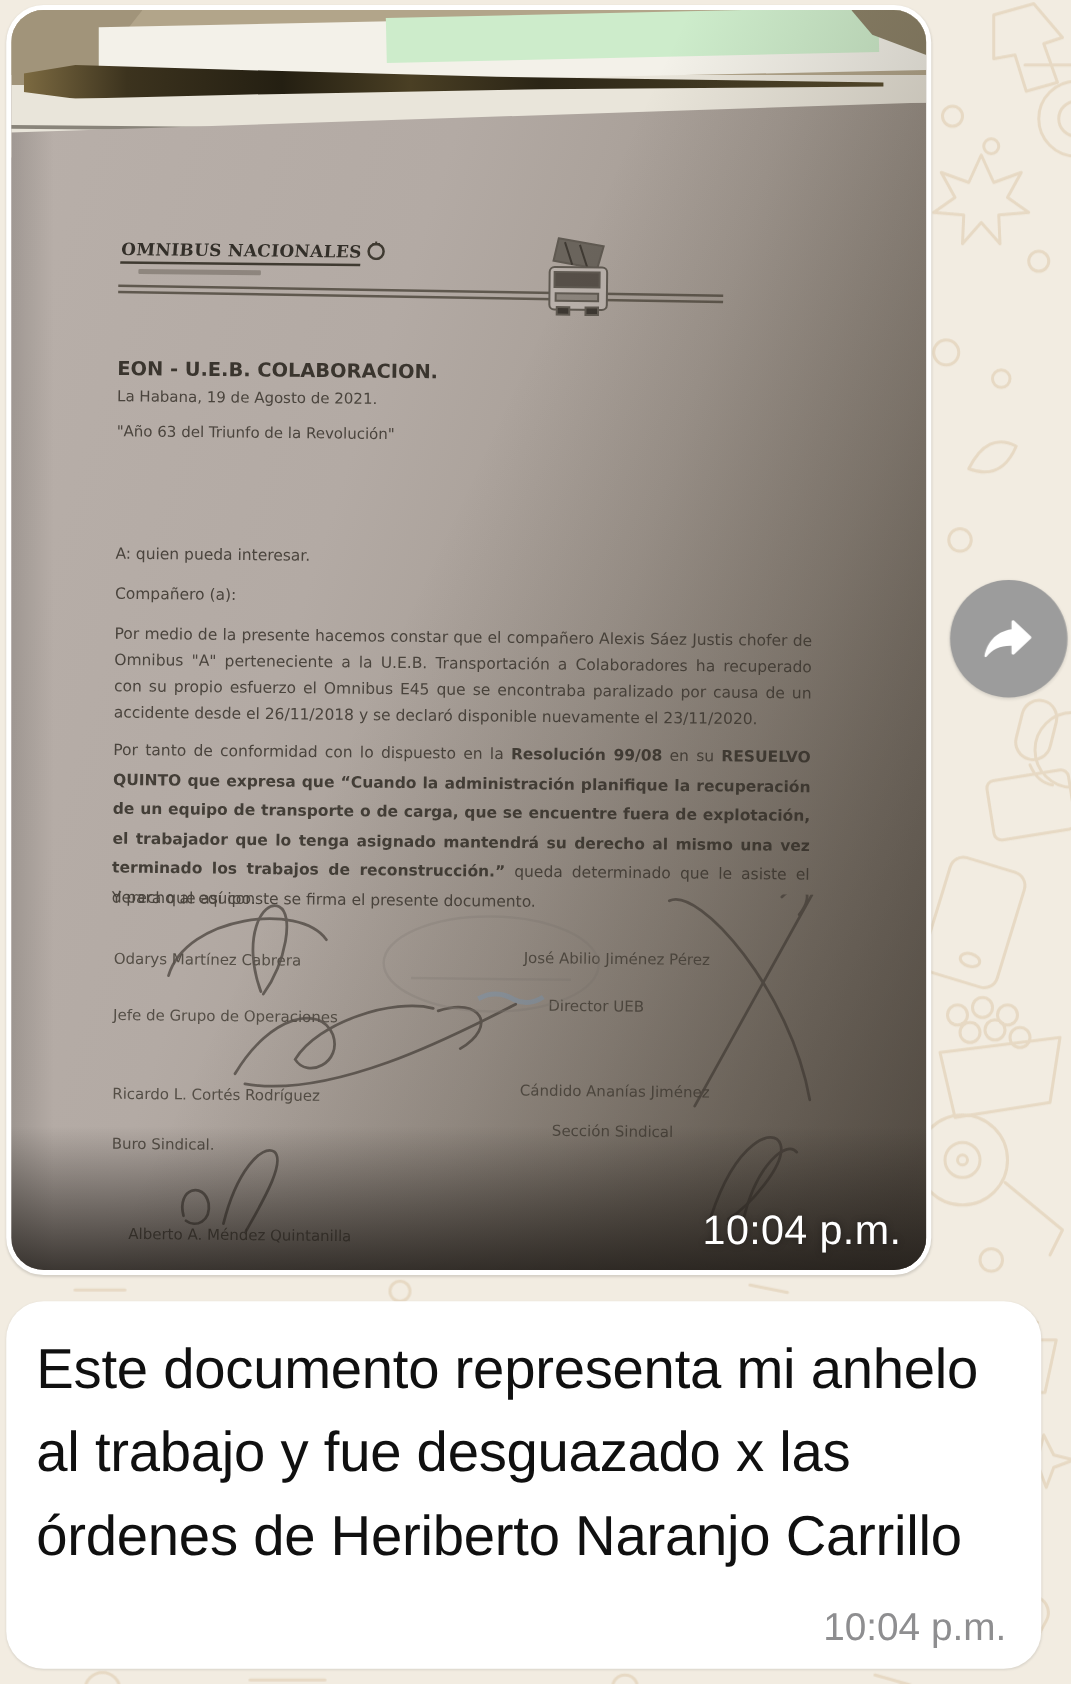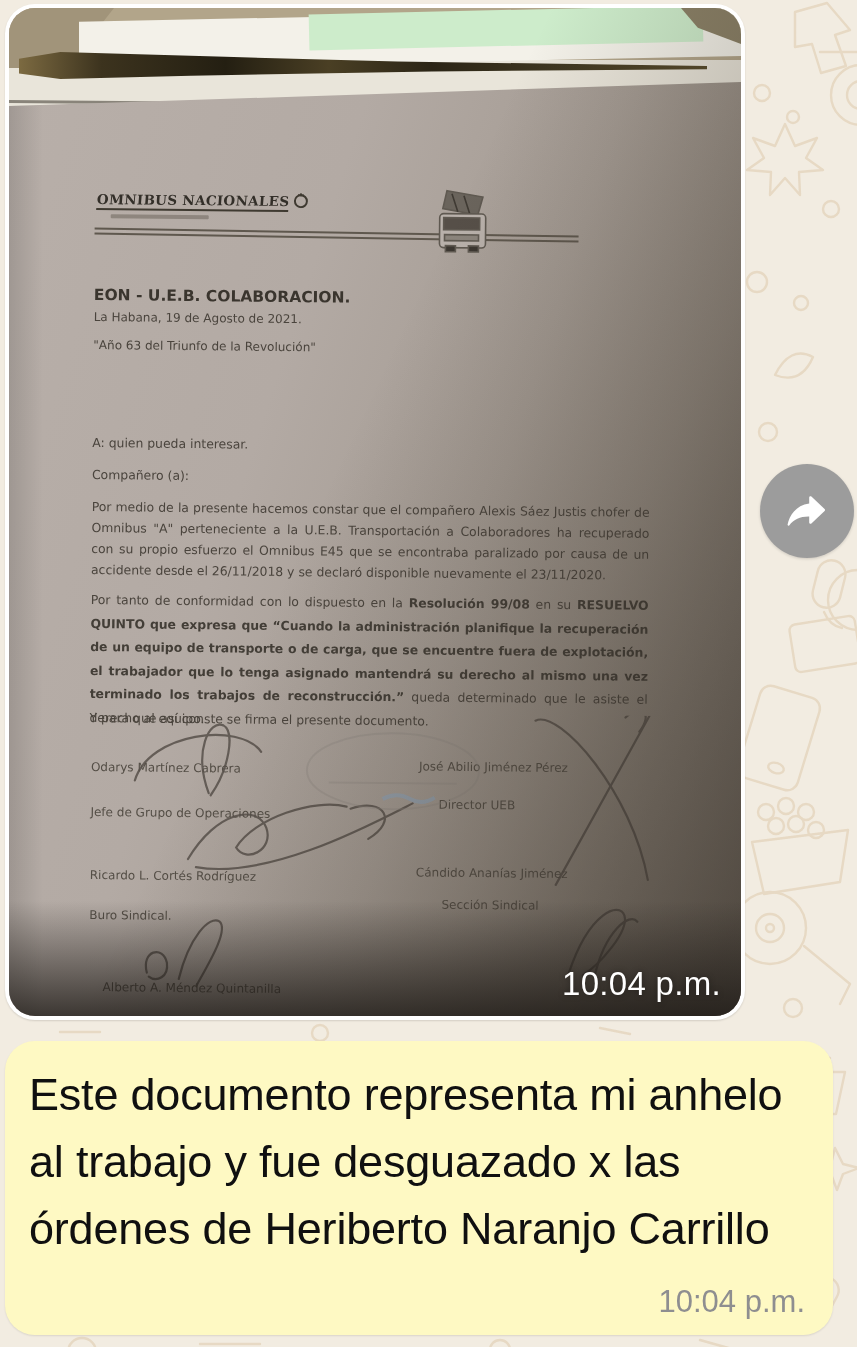--- a/index.html
+++ b/index.html
@@ -73,21 +73,21 @@
   .doc-close{position:absolute;top:520px;left:0;}
   .sig-name{position:absolute;font-size:12px;color:#544e46;white-space:nowrap;}
   .sig-svg{position:absolute;top:520px;left:0;}
 
   
   .forward-btn{position:absolute;left:760px;top:464px;width:94px;height:94px;border-radius:50%;
     background:#9c9c9c;display:flex;align-items:center;justify-content:center;z-index:2;
     box-shadow:0 1px 3px rgba(0,0,0,.15);cursor:pointer;}
 
   
-  .caption-bubble{position:absolute;left:5px;top:1041px;width:828px;height:294px;background:#fef9c3;
+  .caption-bubble{position:absolute;left:5px;top:1041px;width:828px;height:294px;background:#ffffff;
     border-radius:30px;box-shadow:0 1px 2px rgba(0,0,0,.1);z-index:1;box-sizing:border-box;
     padding:20px 24px;}
   .caption-text{font-size:45px;line-height:67px;color:#101010;width:790px;letter-spacing:-.2px;}
   .caption-time{position:absolute;right:28px;bottom:15px;font-size:31px;color:#8e8e90;}
 </style>
 </head>
 <body>
 
 <svg class="wallpaper" width="857" height="1347" viewBox="0 0 857 1347">
   <g stroke="#e6d8c2" stroke-width="2.4" fill="none" opacity="0.95" stroke-linejoin="round" stroke-linecap="round">

